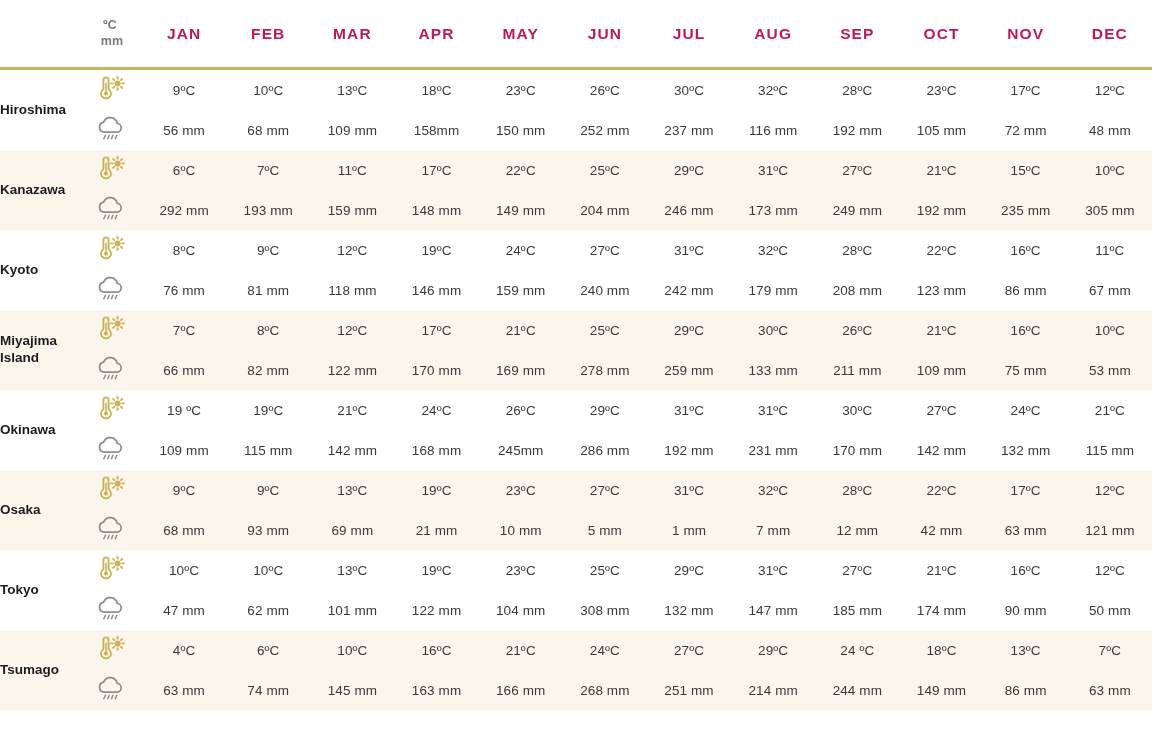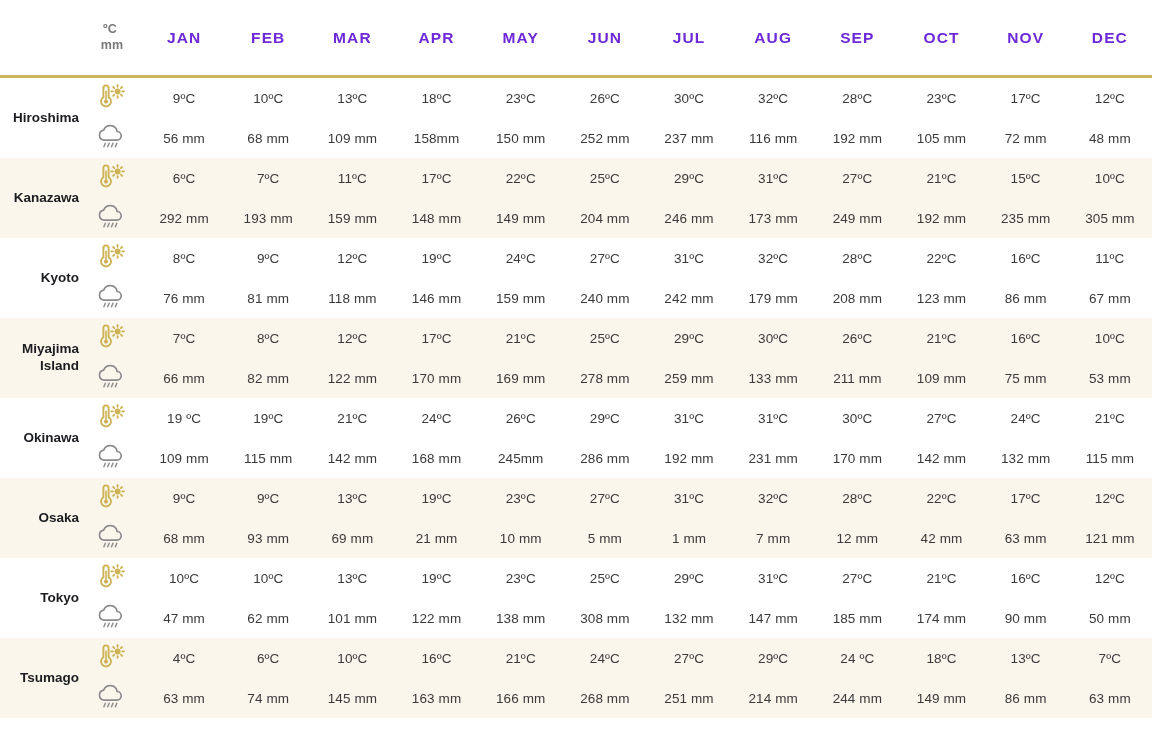--- a/index.html
+++ b/index.html
@@ -15,21 +15,21 @@
     overflow: hidden;
   }
 
   .weather-table {
     width: 1152px;
     border-collapse: collapse;
     table-layout: fixed;
   }
 
   
-  .head-row { height: 75px; }
+  .head-row { height: 67px; }
 
   .th-city {
     width: 78px;
     background: #ffffff;
   }
 
   .th-unit {
     width: 60px;
     background: #ffffff;
     vertical-align: middle;
@@ -44,47 +44,46 @@
   }
   .unit-c  { display: block; margin-left: -2px; }
   .unit-mm { display: block; margin-left: 2px; }
 
   .th-month {
     background: #ffffff;
     vertical-align: middle;
     font-size: 15.5px;
     font-weight: bold;
     letter-spacing: 1.1px;
-    color: #6d28d9;
+    color: #be185d;
   }
 
   .rule-row td {
     padding: 0;
     height: 3px;
     background: #ffffff;
   }
   .rule-line {
     height: 3px;
     background: #cbb459;
     width: 100%;
   }
 
   
   tbody tr { height: 40px; }
   tbody tr.band-alt td { background: #fbf6ec; }
   tbody tr.band-plain td { background: #ffffff; }
 
   td.city-cell {
     vertical-align: middle;
-    padding-left: 12px;
+    padding-left: 0;
     font-size: 13.5px;
     font-weight: bold;
     color: #1b1c20;
     line-height: 1.25;
-    text-align: right;
   }
 
   td.icon-cell {
     text-align: center;
     vertical-align: middle;
     padding: 0;
   }
 
   td.val-cell {
     text-align: center;
@@ -397,21 +396,21 @@
       </tr>
       <tr class="band-plain">
         <td class="icon-cell"><span class="icon-wrap"><svg width="32" height="27" viewBox="0 0 32 27" fill="none" stroke="#8d8d8d" stroke-width="1.7" stroke-linecap="round" stroke-linejoin="round">
               <path d="M9.2 17.2a5.1 5.1 0 0 1-.5-10.1 7.0 7.0 0 0 1 13.4 1.3 4.4 4.4 0 0 1-.7 8.8z"></path>
               <path d="M10.4 20.2l-1.5 3.6M14.2 20.2l-1.5 3.6M18.0 20.2l-1.5 3.6M21.8 20.2l-1.5 3.6" stroke-width="1.5"></path>
             </svg></span></td>
         <td class="val-cell">47 mm</td>
         <td class="val-cell">62 mm</td>
         <td class="val-cell">101 mm</td>
         <td class="val-cell">122 mm</td>
-        <td class="val-cell">138 mm</td>
+        <td class="val-cell">104 mm</td>
         <td class="val-cell">308 mm</td>
         <td class="val-cell">132 mm</td>
         <td class="val-cell">147 mm</td>
         <td class="val-cell">185 mm</td>
         <td class="val-cell">174 mm</td>
         <td class="val-cell">90 mm</td>
         <td class="val-cell">50 mm</td>
       </tr>
       <tr class="band-alt">
         <td class="city-cell" rowspan="2">Tsumago</td>

